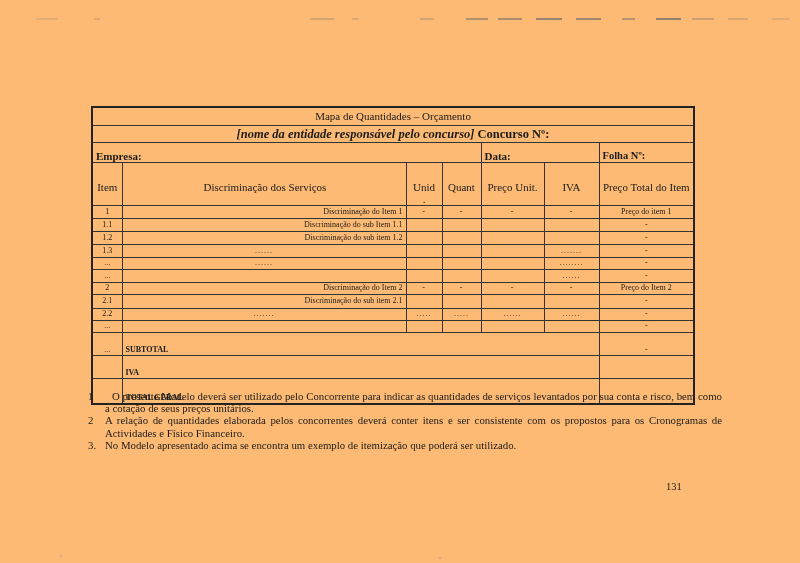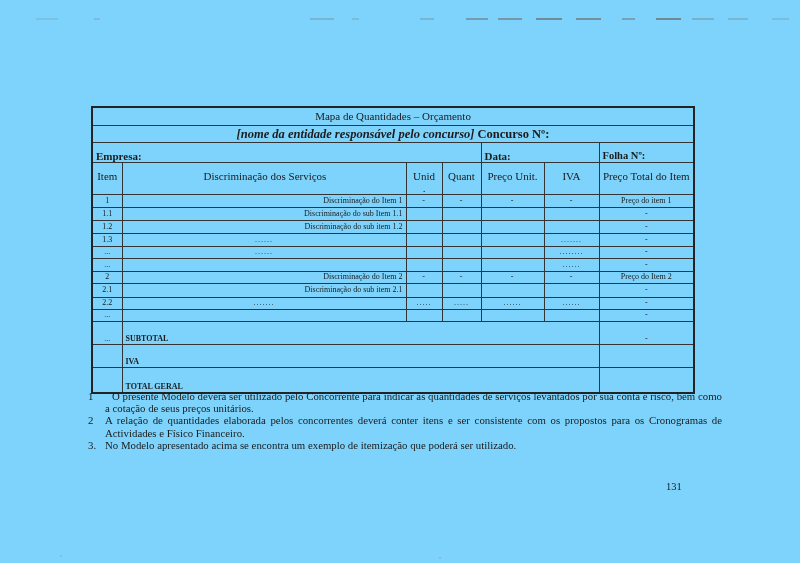--- a/index.html
+++ b/index.html
@@ -1,20 +1,20 @@
 <!DOCTYPE html>
 <html><head>
 <meta charset="utf-8">
 <style>
   * { margin:0; padding:0; box-sizing:border-box; }
   html,body { background:#ffffff; }
   .page {
     position:relative;
     width:800px; height:563px;
-    background:#7dd3fc;
+    background:#fdba74;
     font-family:"Liberation Serif","DejaVu Serif",serif;
     color:#1b1b1b;
     overflow:hidden;
   }
   
   .scan-dash { position:absolute; height:2px; background:#6f6f6f; }
 
   
   table.form {
     position:absolute; left:91px; top:106px;
@@ -29,21 +29,21 @@
     font-size:8px; line-height:10px;
     vertical-align:middle;
   }
   tr.r-title td { text-align:center; font-size:11px; line-height:13px; }
   tr.r-subtitle td { text-align:center; font-size:12.5px; line-height:14px; font-weight:bold; }
   .bracket { font-style:italic; }
   tr.r-meta td { font-weight:bold; font-size:11px; line-height:12px; vertical-align:top; padding-top:7px; }
   td.folha-cell { font-weight:normal; font-size:10.5px !important; }
   tr.r-head td {
     font-size:11px; line-height:12px; text-align:center;
-    vertical-align:top; padding-top:7px; font-weight:normal;
+    vertical-align:top; padding-top:18px; font-weight:normal;
   }
   td.head-desc { text-align:center; padding-left:5px !important; }
   td.head-unid { white-space:pre-line; }
   td.head-total { line-height:13px; }
 
   td.item-cell { text-align:center; font-size:9.5px; }
   td.desc-l { text-align:right; font-size:7.5px; padding-left:4px; }
   td.desc-c { text-align:center; font-size:8px; letter-spacing:1px; }
   td.mid { text-align:center; font-size:9px; letter-spacing:1px; }
   td.tot { text-align:center; font-size:7.5px; }

